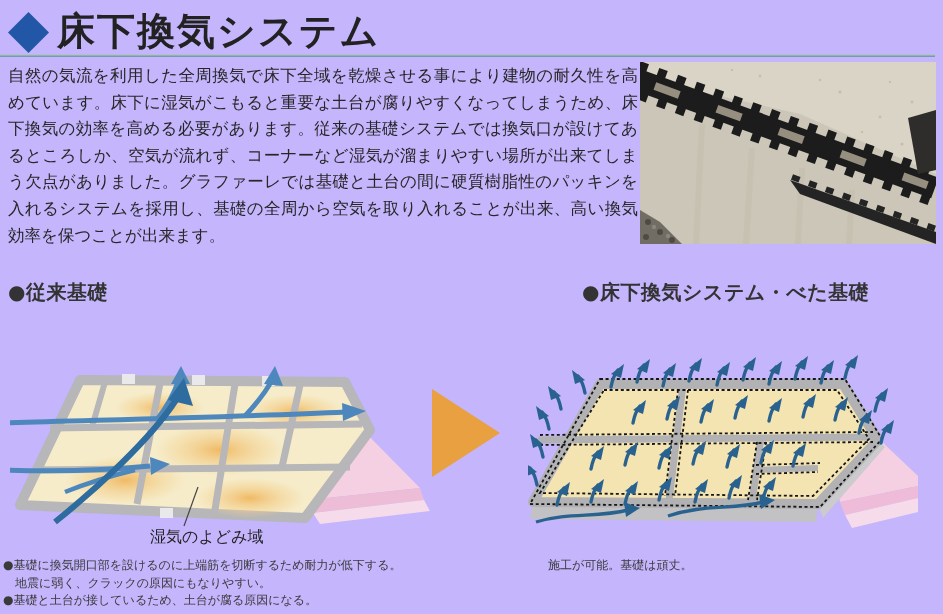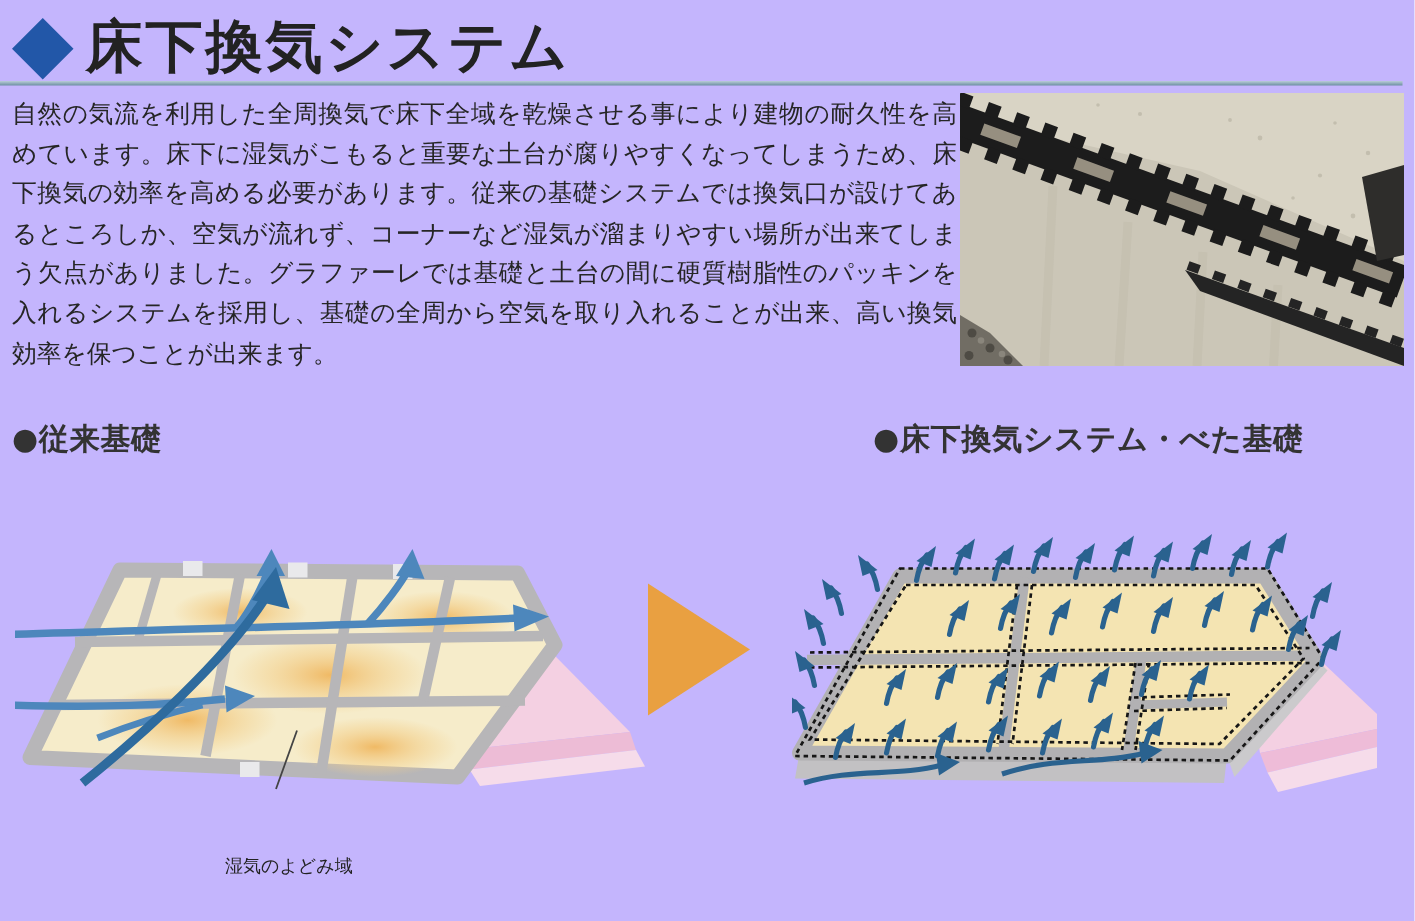--- a/index.html
+++ b/index.html
@@ -27,21 +27,21 @@
                letter-spacing:0.5px;white-space:nowrap;}
   .sec-heading.left{left:8px;}
   .sec-heading.right{left:552px;margin-left:30px;}
 
   
   .diagram-left{position:absolute;left:10px;top:330px;width:430px;height:220px;}
   .diagram-right{position:absolute;left:528px;top:352px;width:390px;height:200px;}
   .transition-arrow{position:absolute;left:432px;top:389px;width:0;height:0;
                     border-top:44px solid transparent;border-bottom:44px solid transparent;
                     border-left:68px solid #e9a041;}
-  .diag-caption{position:absolute;left:150px;top:527px;font-size:12px;color:#222;white-space:nowrap;margin-top:42px;}
+  .diag-caption{position:absolute;left:150px;top:527px;font-size:16px;color:#222;white-space:nowrap;}
 
   
   .notes{position:absolute;top:557px;font-size:12px;line-height:17.5px;color:#3a3a3a;}
   .notes.left{left:3px;width:470px;}
   .notes.right{left:536px;width:406px;}
   .note-line{white-space:nowrap;}
 </style>
 </head>
 <body>
 
@@ -250,16 +250,22 @@
       <path d="M140,164 C175,152 205,158 235,150"></path>
     </g>
     <g fill="#2a628f">
       <polygon points="96,150 112,156 98,165"></polygon>
       <polygon points="231,142 247,148 233,157"></polygon>
     </g>
   </svg>
 
   <div class="diag-caption">湿気のよどみ域</div>
 
+  <div class="notes left">
+    <div class="note-line">●基礎に換気開口部を設けるのに上端筋を切断するため耐力が低下する。</div>
+    <div class="note-line">　地震に弱く、クラックの原因にもなりやすい。</div>
+    <div class="note-line">●基礎と土台が接しているため、土台が腐る原因になる。</div>
+  </div>
   <div class="notes right">
+    <div class="note-line">　施工が可能。基礎は頑丈。</div>
   </div>
 
 </div>
 
 </body></html>

